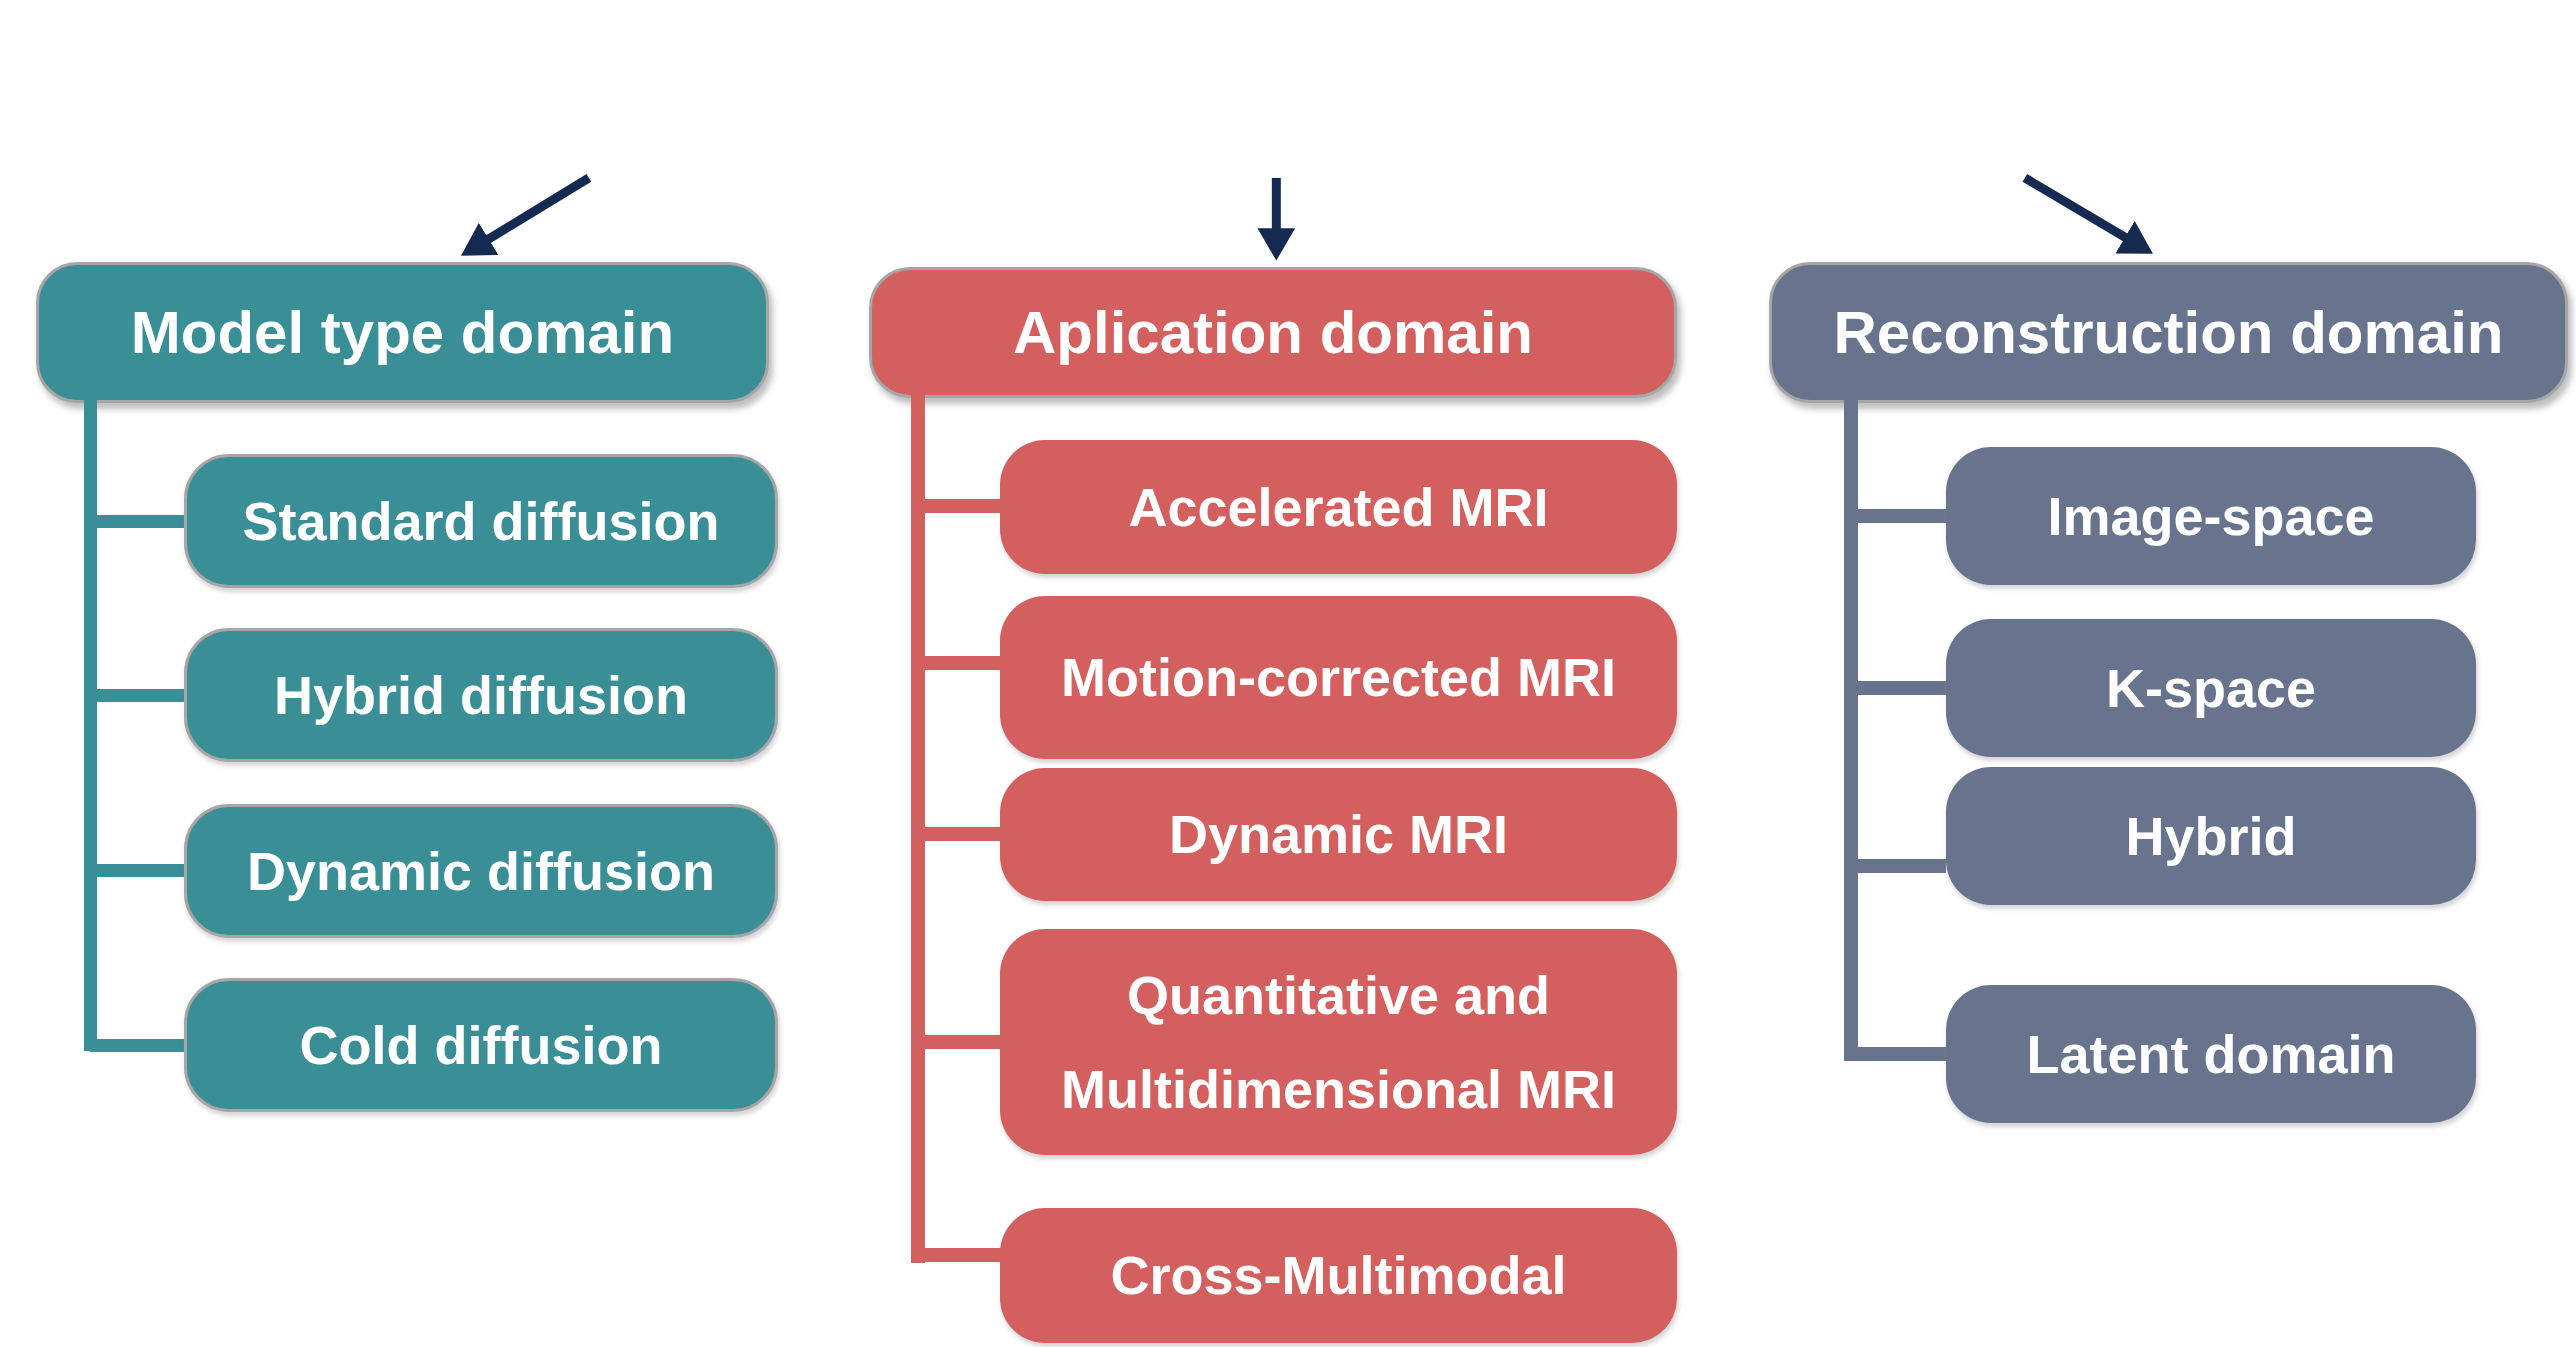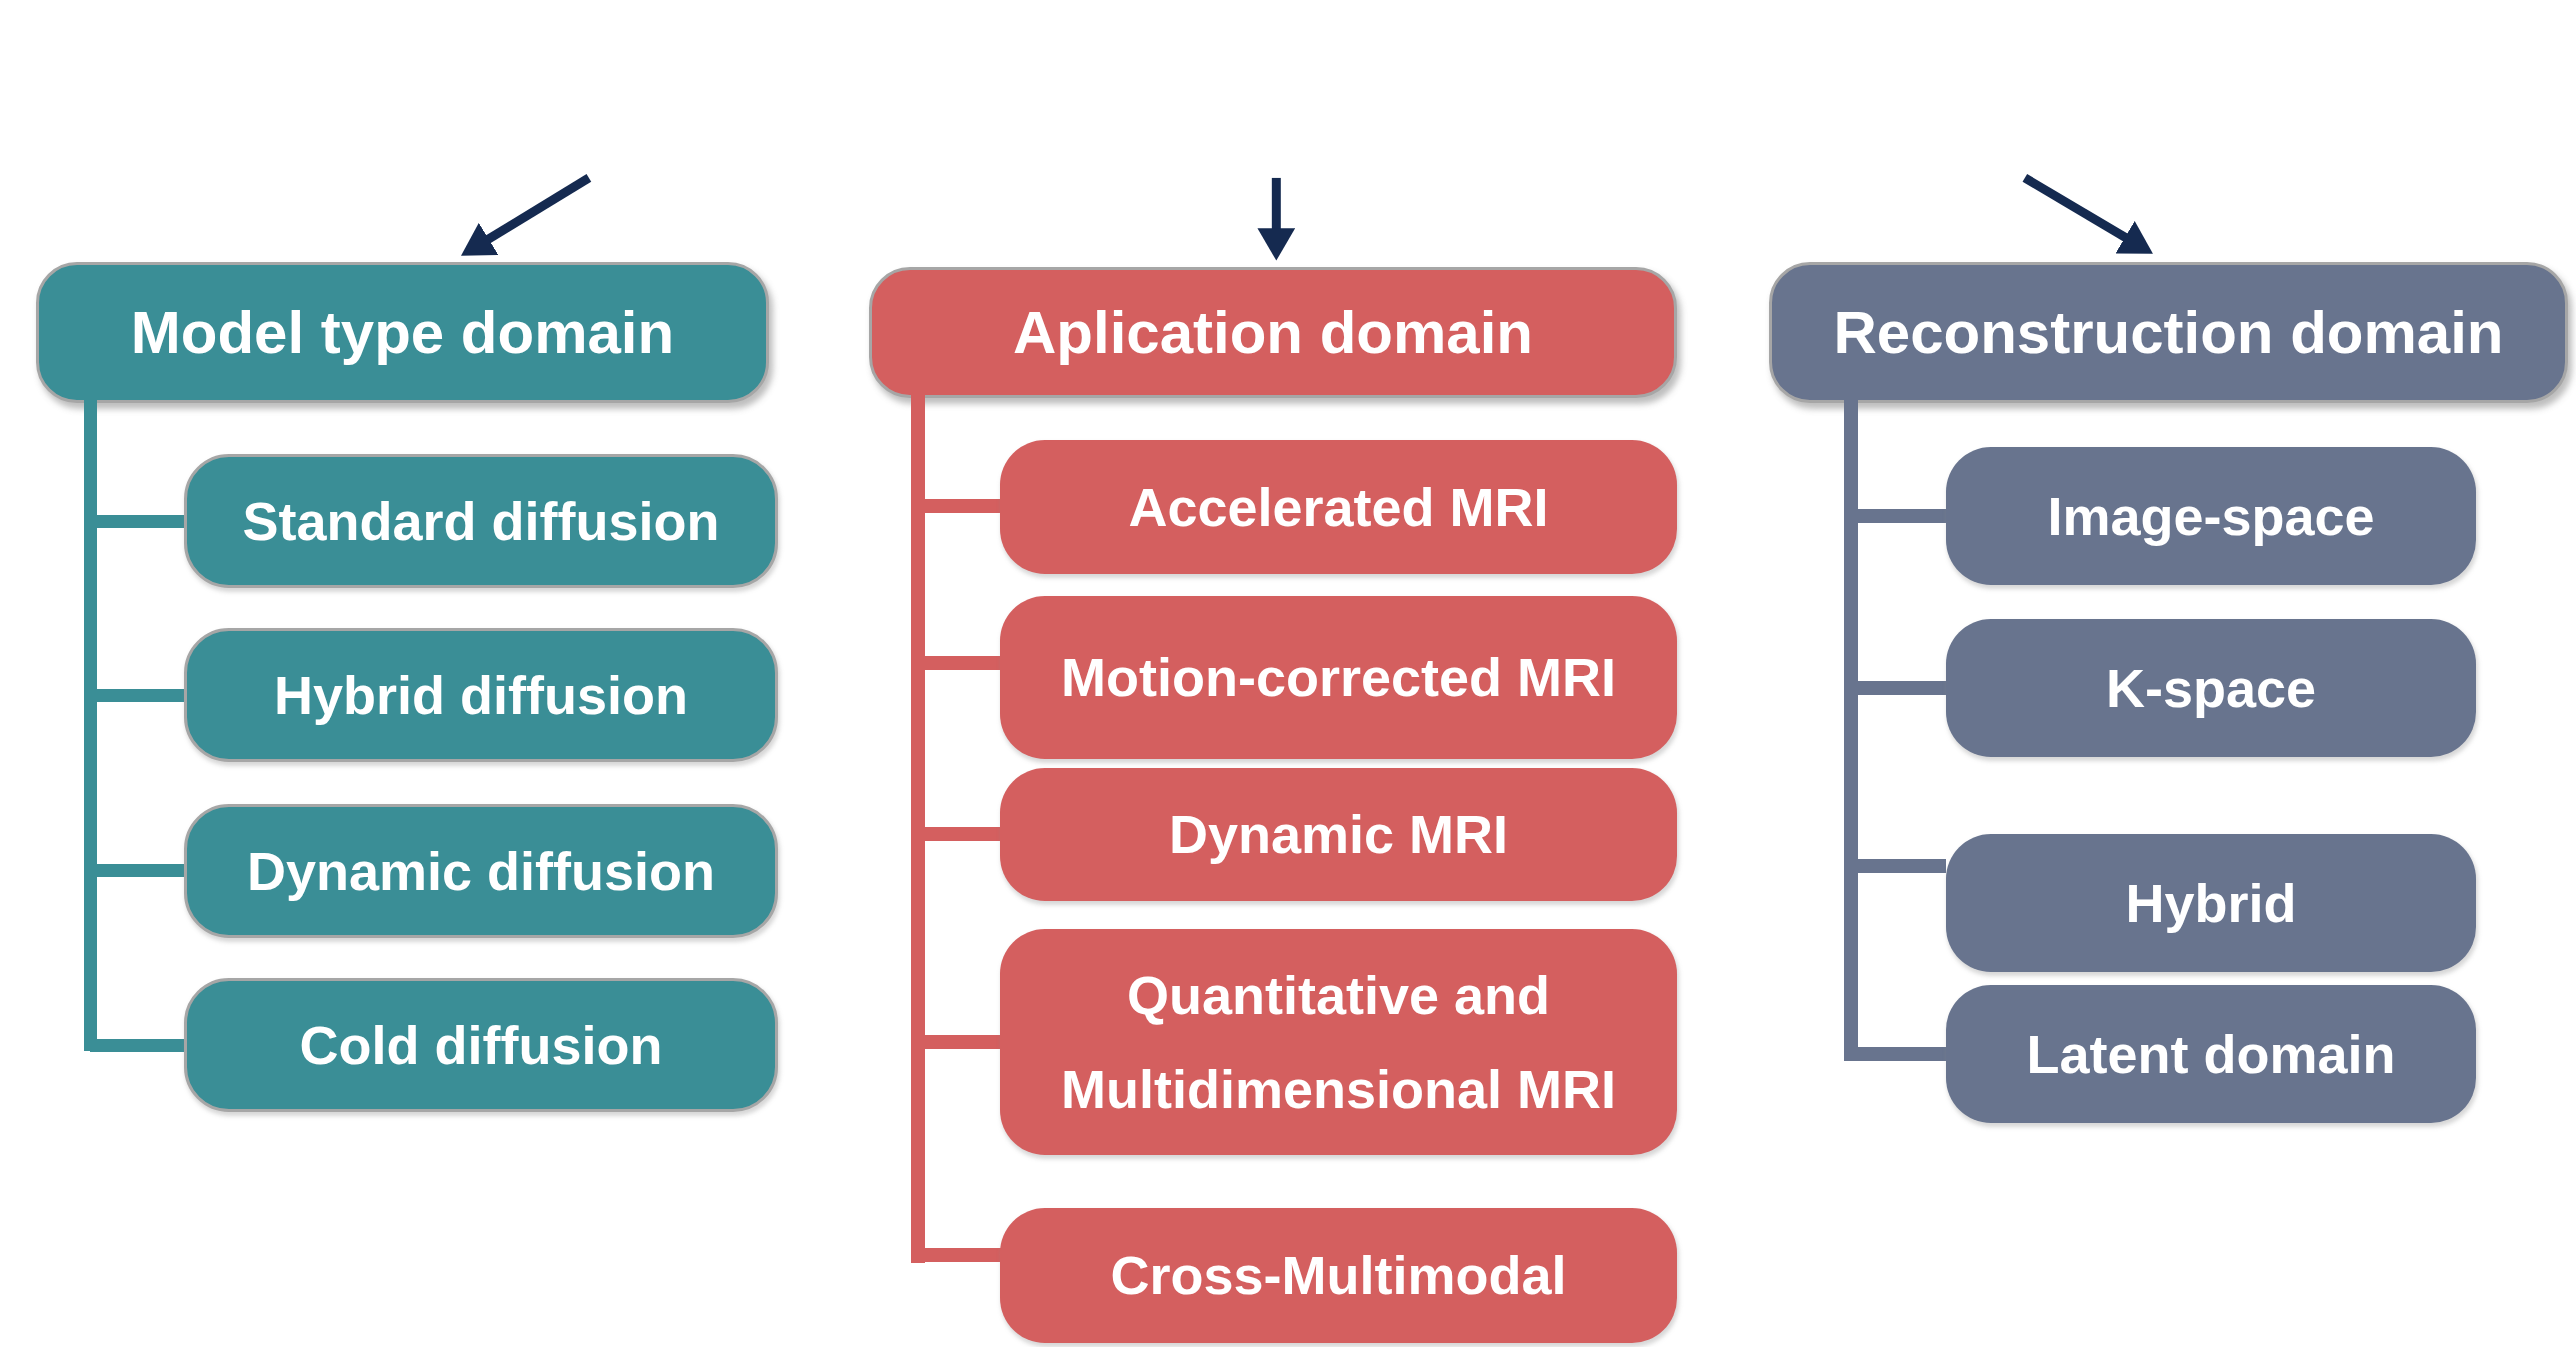--- a/index.html
+++ b/index.html
@@ -76,19 +76,19 @@
         <div class="box node-box" style="left: 1000px; top: 1208px; width: 677px; height: 135px; background: rgb(212, 95, 95);">Cross-Multimodal</div>
       </div>
       <div>
         <div class="box header-box" style="left: 1769px; top: 262px; width: 799px; height: 141px; background: rgb(104, 116, 142);">Reconstruction domain</div>
         <div class="conn" style="left: 1844px; top: 398px; width: 14.4px; height: 663px; background: rgb(104, 116, 142);"></div>
         <div class="conn" style="left: 1852px; top: 509px; width: 94px; height: 14.4px; background: rgb(104, 116, 142);"></div>
         <div class="box node-box" style="left: 1946px; top: 447px; width: 530px; height: 138px; background: rgb(104, 116, 142);">Image-space</div>
         <div class="conn" style="left: 1852px; top: 681px; width: 94px; height: 14.4px; background: rgb(104, 116, 142);"></div>
         <div class="box node-box" style="left: 1946px; top: 619px; width: 530px; height: 138px; background: rgb(104, 116, 142);">K-space</div>
         <div class="conn" style="left: 1852px; top: 859px; width: 94px; height: 14.4px; background: rgb(104, 116, 142);"></div>
-        <div class="box node-box" style="left: 1946px; top: 834px; width: 530px; height: 138px; background: rgb(104, 116, 142);">Hybrid</div>
+        <div class="box node-box" style="left: 1946px; top: 767px; width: 530px; height: 138px; background: rgb(104, 116, 142);">Hybrid</div>
         <div class="conn" style="left: 1852px; top: 1047px; width: 94px; height: 14.4px; background: rgb(104, 116, 142);"></div>
         <div class="box node-box" style="left: 1946px; top: 985px; width: 530px; height: 138px; background: rgb(104, 116, 142);">Latent domain</div>
       </div>
     </div>
 </div>
 
 
 </body></html>

